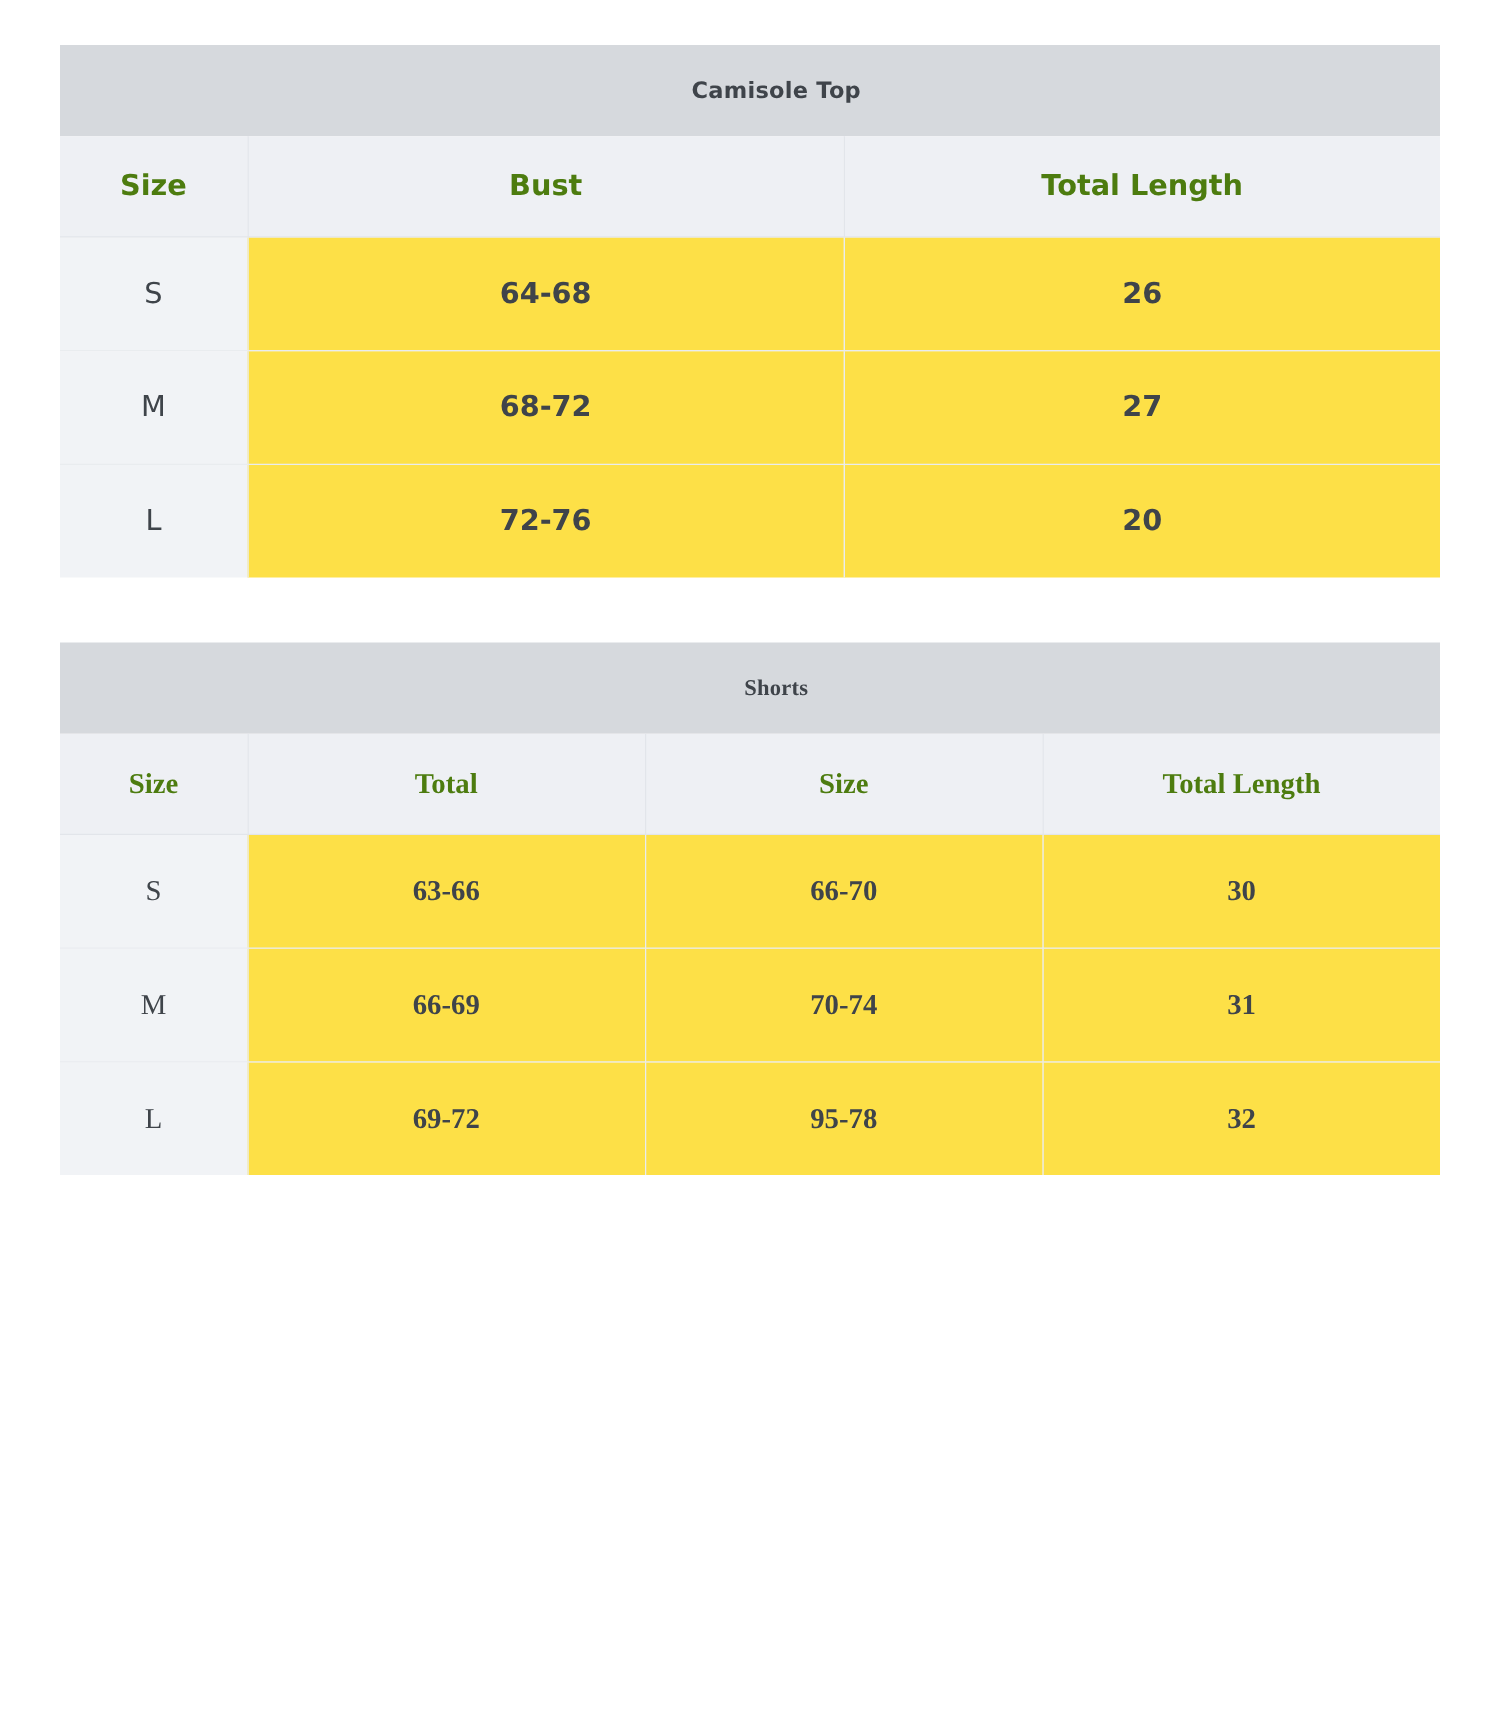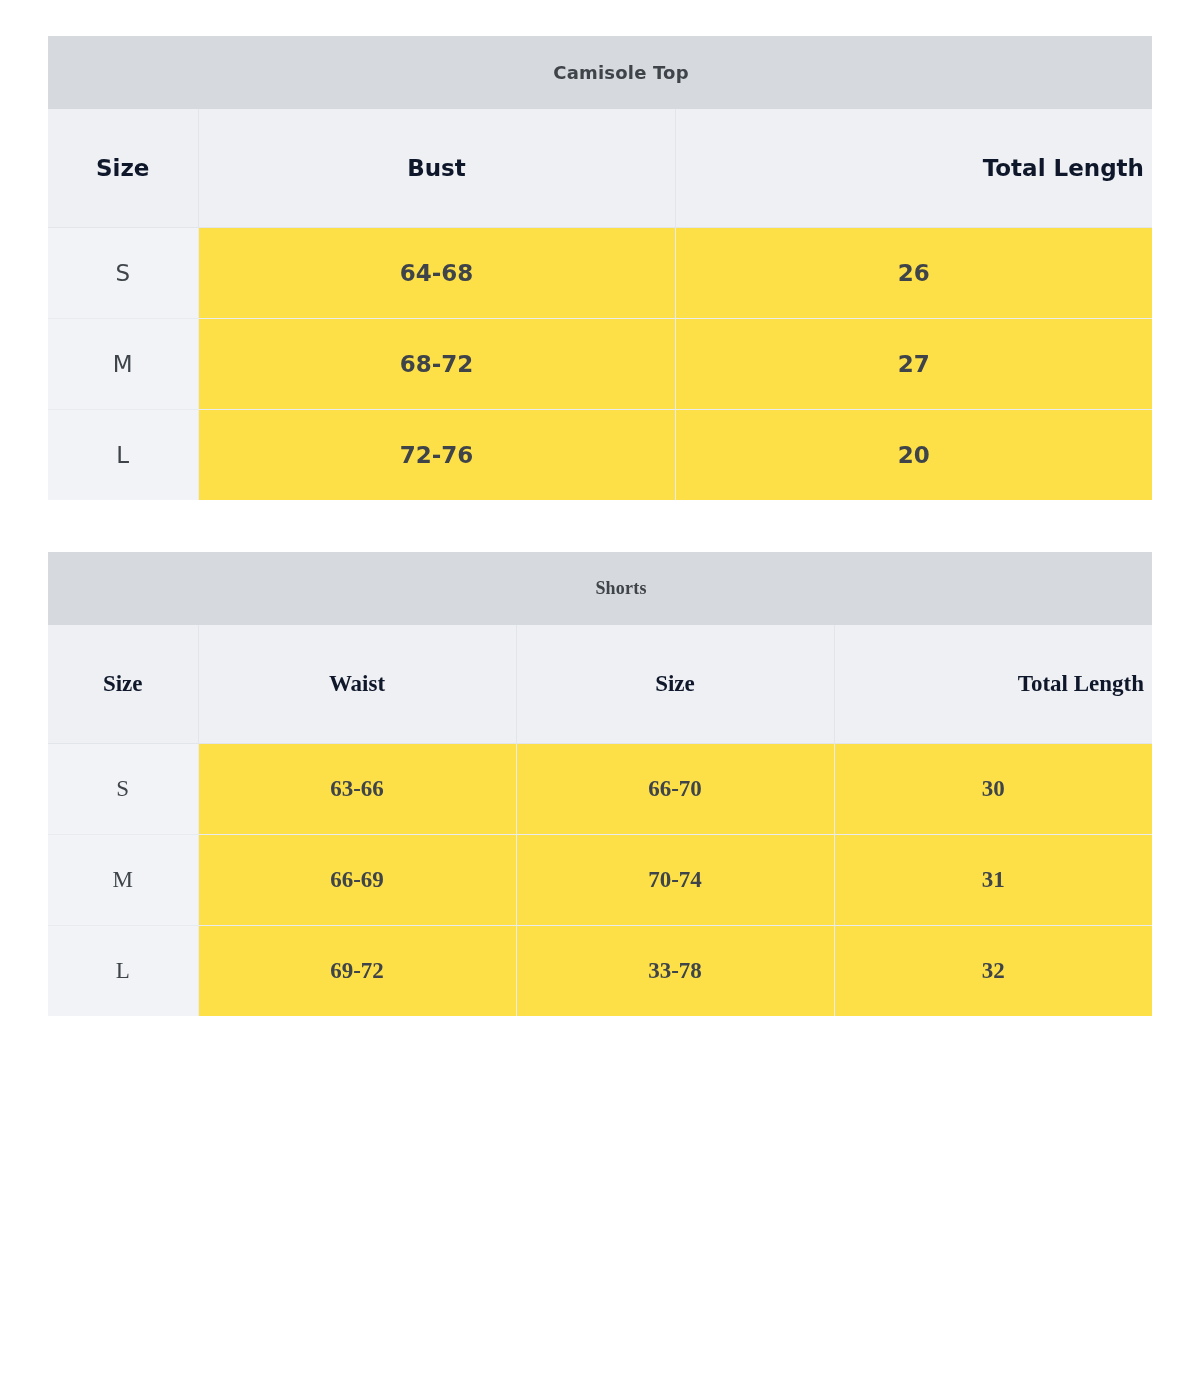--- a/index.html
+++ b/index.html
@@ -32,34 +32,33 @@
     background: #d6d9dd;
     color: #3f444a;
     font-size: 18px;
     font-weight: bold;
     padding: 26px 0 26px 42px;
     border: none;
     letter-spacing: 0.2px;
   }
   .head-row th {
     background: #eef0f4;
-    color: #0f172a;
+    color: #4d7c0f;
     font-size: 23px;
     font-weight: bold;
-    padding: 46px 8px;
+    padding: 27px 8px;
     text-align: center;
     border: 1px solid #e2e5ea;
     border-top: none;
   }
   .head-row th.size-col {
     border-left: none;
   }
   .head-row th:last-child {
     border-right: none;
-    text-align: right;
   }
   tbody td {
     font-size: 23px;
     font-weight: bold;
     text-align: center;
     padding: 32px 8px;
     border: 1px solid #e9ecef;
     background: #fde047;
     color: #3f444a;
   }
@@ -128,39 +127,39 @@
       <col>
       <col>
       <col>
     </colgroup>
     <tbody>
       <tr class="title-row">
         <td colspan="4">Shorts</td>
       </tr>
       <tr class="head-row">
         <th class="size-col">Size</th>
-        <th>Waist</th>
+        <th>Total</th>
         <th>Size</th>
         <th>Total Length</th>
       </tr>
       <tr>
         <td class="size-cell">S</td>
         <td>63-66</td>
         <td>66-70</td>
         <td>30</td>
       </tr>
       <tr>
         <td class="size-cell">M</td>
         <td>66-69</td>
         <td>70-74</td>
         <td>31</td>
       </tr>
       <tr>
         <td class="size-cell">L</td>
         <td>69-72</td>
-        <td>33-78</td>
+        <td>95-78</td>
         <td>32</td>
       </tr>
     </tbody>
   </table>
 
 
 </div>
 
 </body></html>

